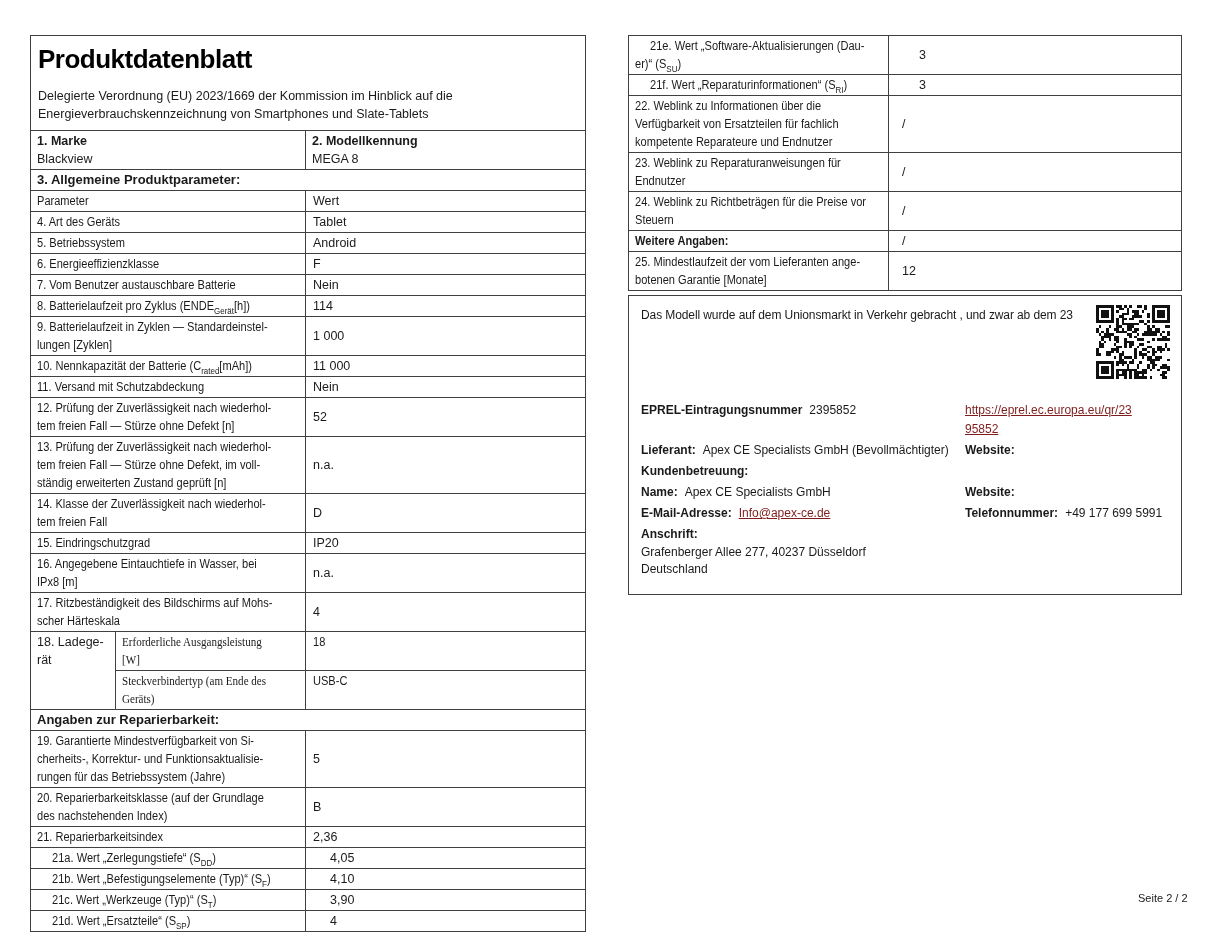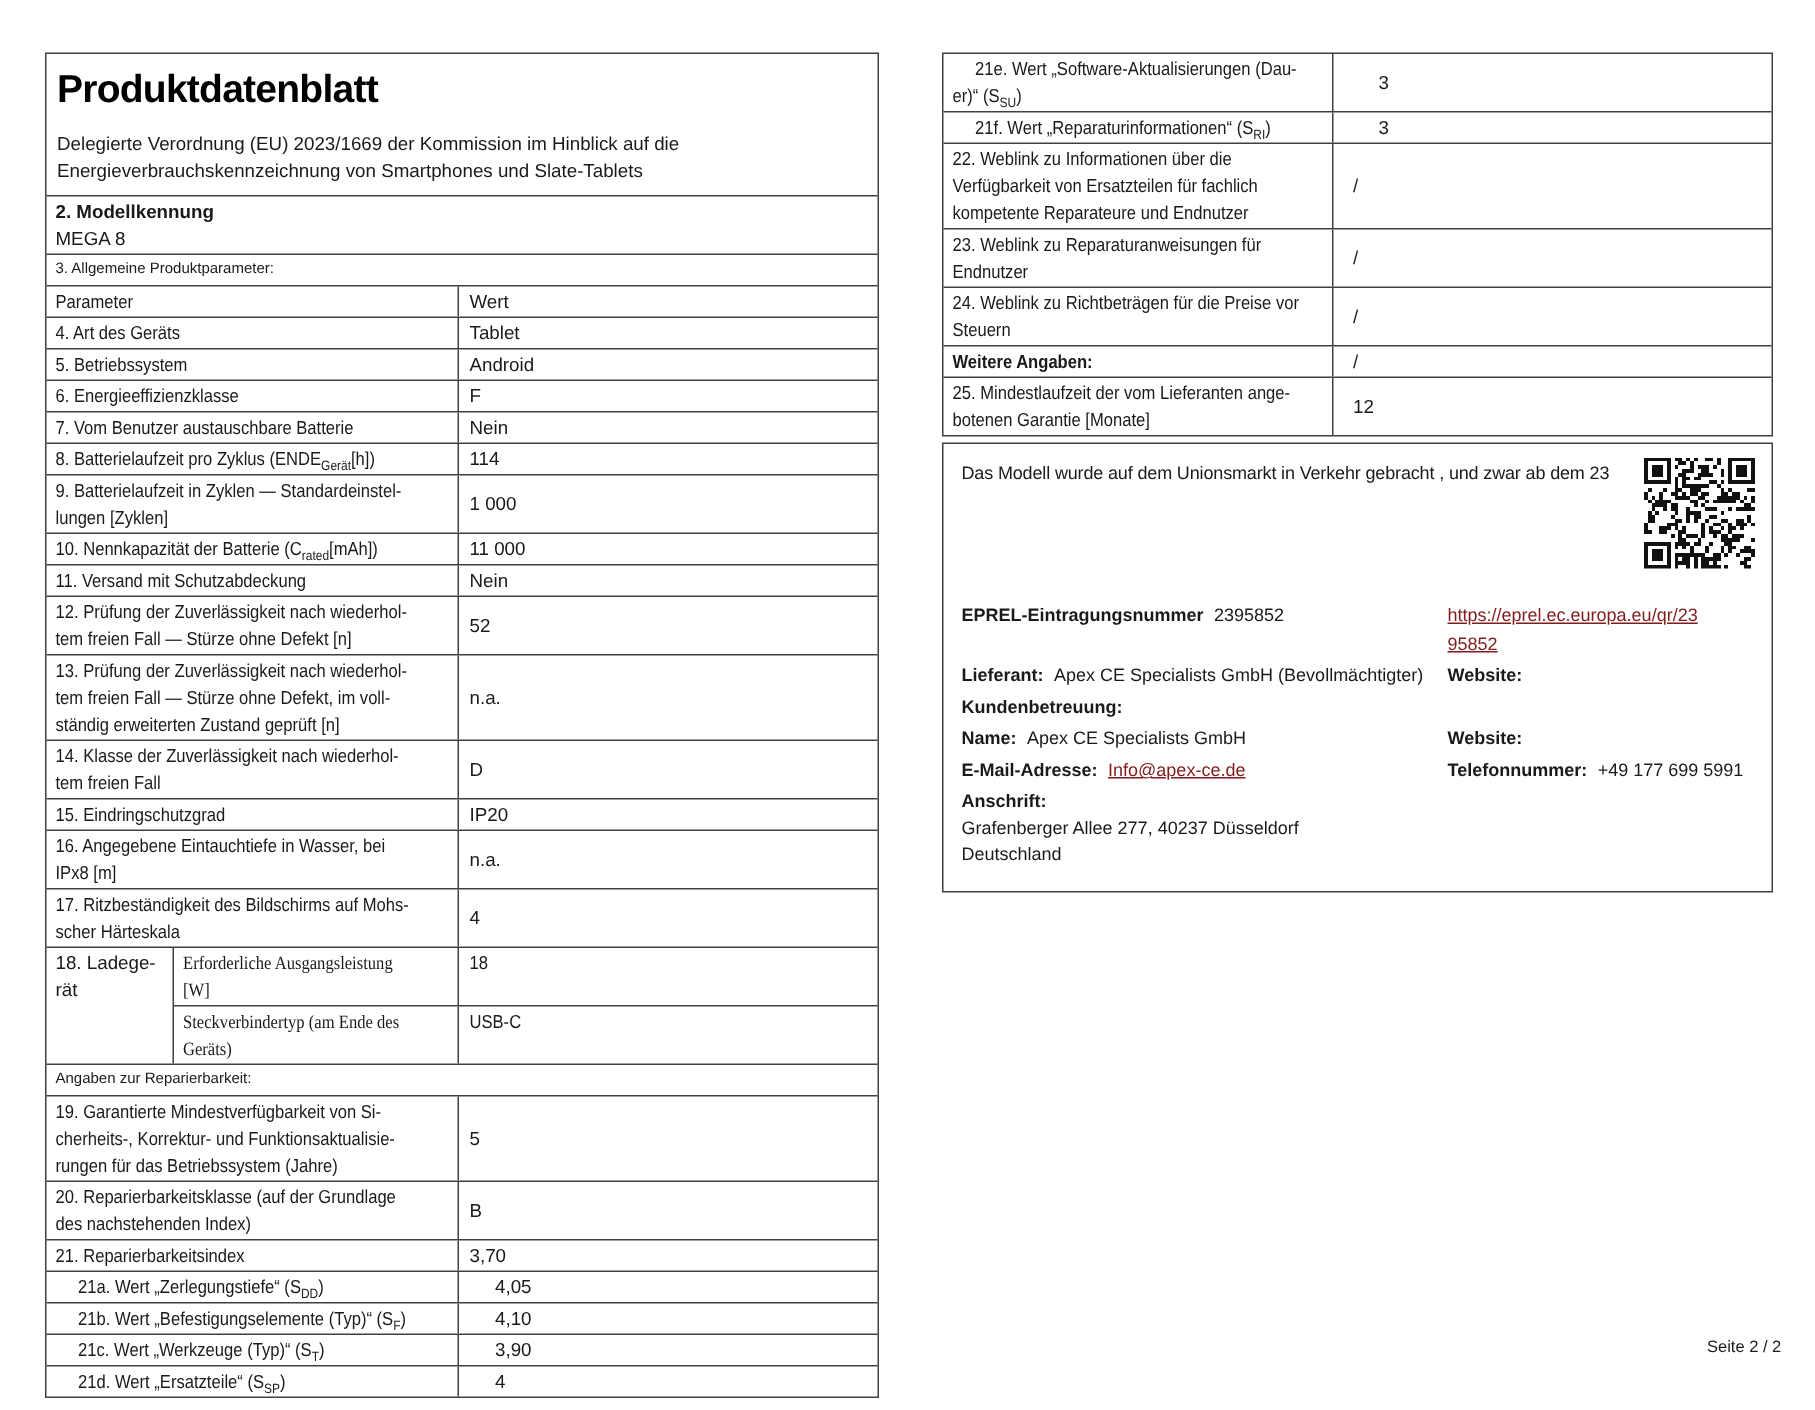--- a/index.html
+++ b/index.html
@@ -14,21 +14,21 @@
 
   .titlebox{padding:5px 7px 7px;}
   h1{font-size:26px;line-height:36px;font-weight:700;color:#000000;letter-spacing:-.5px;}
   .subtitle{font-size:12.5px;line-height:18px;margin-top:10px;white-space:pre-wrap;}
 
   .idrow{display:flex;border-top:1px solid #404040;}
   .idcell{flex:1;padding:1px 6px;font-size:12.5px;line-height:18px;}
   .idcell.first{flex:none;width:275px;border-right:1px solid #404040;}
   .idcell b{display:block;}
 
-  .section{border-top:1px solid #404040;font-weight:normal;font-size:10px;line-height:18px;padding:1px 6px;}
+  .section{border-top:1px solid #404040;font-weight:bold;font-size:13px;line-height:18px;padding:1px 6px;}
 
   .trow{display:flex;border-top:1px solid #404040;align-items:center;}
   .pcell{width:275px;border-right:1px solid #404040;padding:1px 3px 1px 6px;overflow:hidden;}
   .vcell{flex:1;padding:1px 6px 1px 7px;}
   .rt .pcell{width:260px;}
   .rt .vcell{padding-left:13px;}
   .cellin{white-space:pre-wrap;font-size:12.5px;line-height:18px;width:113%;transform:scaleX(.885);transform-origin:0 0;}
   .vcell .cellin{width:100%;transform:none;}
   .indent .cellin{text-indent:17px;}
   .brow .pcell .cellin{font-weight:bold;}
@@ -59,20 +59,24 @@
 </head>
 <body>
 
 <div id="left-panel" class="panel">
   <div class="titlebox">
     <h1>Produktdatenblatt</h1>
     <div class="subtitle">Delegierte Verordnung (EU) 2023/1669 der Kommission im Hinblick auf die
 Energieverbrauchskennzeichnung von Smartphones und Slate-Tablets</div>
   </div>
   <div class="idrow">
+    <div class="idcell first">
+      <b>1. Marke</b>
+      <div>Blackview</div>
+    </div>
     <div class="idcell">
       <b>2. Modellkennung</b>
       <div>MEGA 8</div>
     </div>
   </div>
   <div class="section">3. Allgemeine Produktparameter:</div>
   <div>
       <div class="trow">
         <div class="pcell">
           <div class="cellin">Parameter</div>
@@ -244,21 +248,21 @@
         </div>
         <div class="vcell">
           <div class="cellin">B</div>
         </div>
       </div>
       <div class="trow">
         <div class="pcell">
           <div class="cellin">21. Reparierbarkeitsindex</div>
         </div>
         <div class="vcell">
-          <div class="cellin">3,70</div>
+          <div class="cellin">2,36</div>
         </div>
       </div>
       <div class="trow indent">
         <div class="pcell">
           <div class="cellin">21a. Wert „Zerlegungstiefe“ (S<sub>DD</sub>)</div>
         </div>
         <div class="vcell">
           <div class="cellin">4,05</div>
         </div>
       </div>

